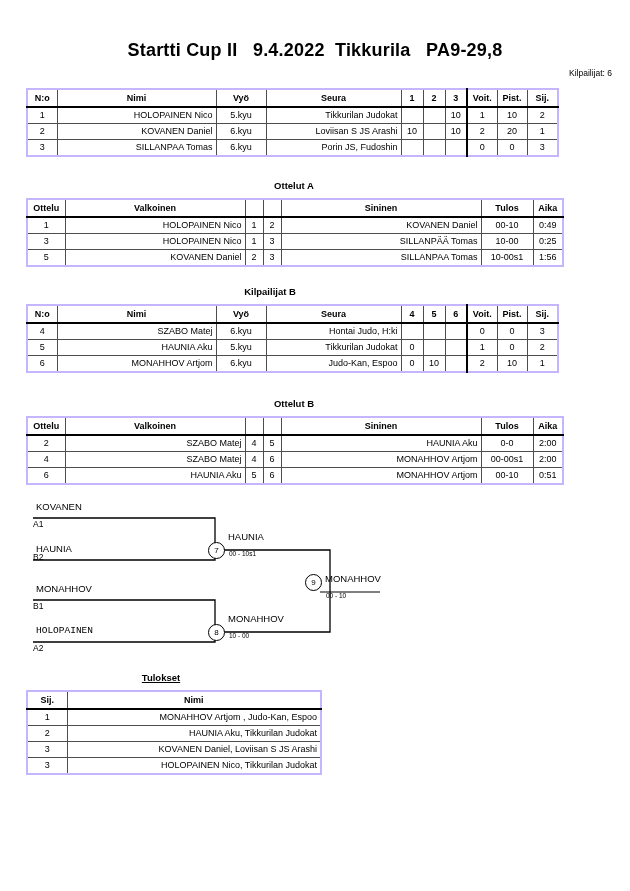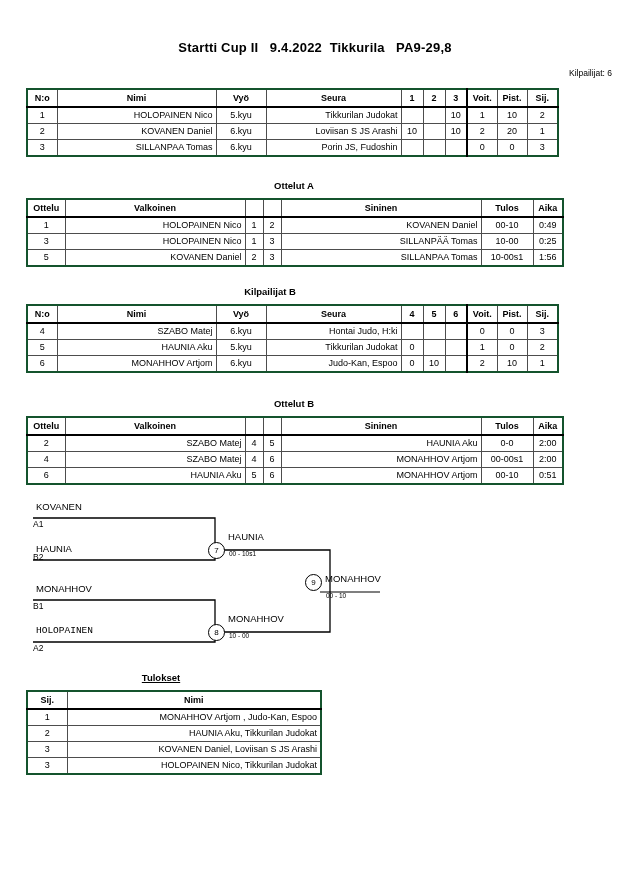--- a/index.html
+++ b/index.html
@@ -15,21 +15,21 @@
     color: #000000;
     overflow: hidden;
   }
 
   
   #doc-title {
     position: absolute;
     left: 0; top: 40px;
     width: 630px;
     text-align: center;
-    font-size: 13px;
+    font-size: 18px;
     font-weight: bold;
     letter-spacing: 0.2px;
     white-space: pre;
   }
   #competitor-count {
     position: absolute;
     right: 18px; top: 68px;
     font-size: 8.5px;
     white-space: nowrap;
   }
@@ -60,21 +60,21 @@
     overflow: hidden;
     white-space: nowrap;
   }
   .jtable thead th {
     font-weight: bold;
     text-align: center;
     height: 16px;
     line-height: 16px;
   }
   .jtable {
-    border: 2px solid #14532d;
+    border: 2px solid #c4b5fd;
   }
   .c { text-align: center; }
   .l { text-align: right; }
   .thick-left { border-left: 2px solid #000000 !important; }
   .hdr-row th { border-bottom: 2px solid #000000; }
 
   
   #bracket {
     position: absolute;
     left: 0; top: 490px;

